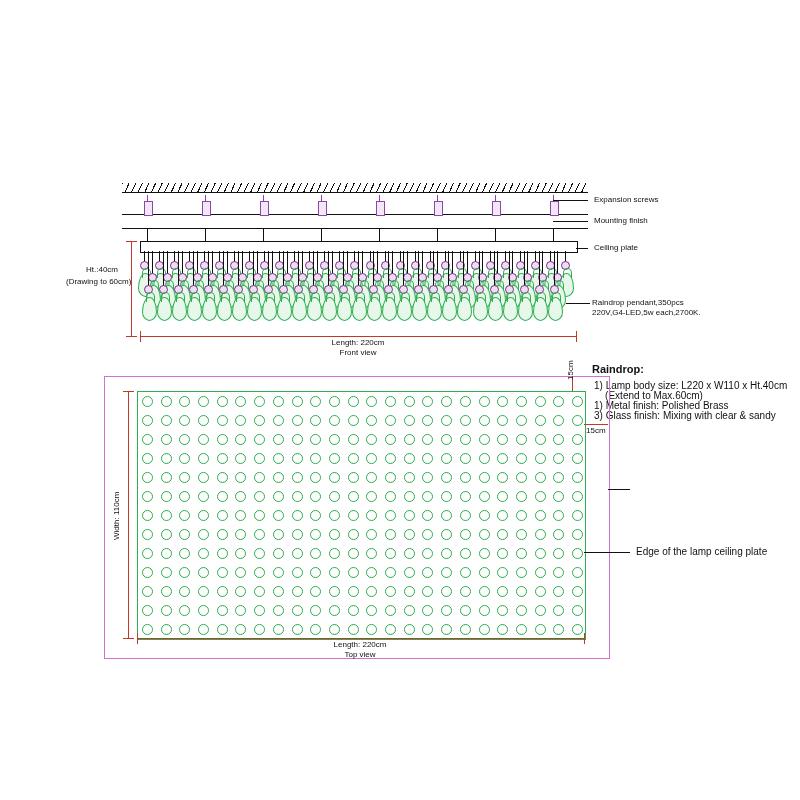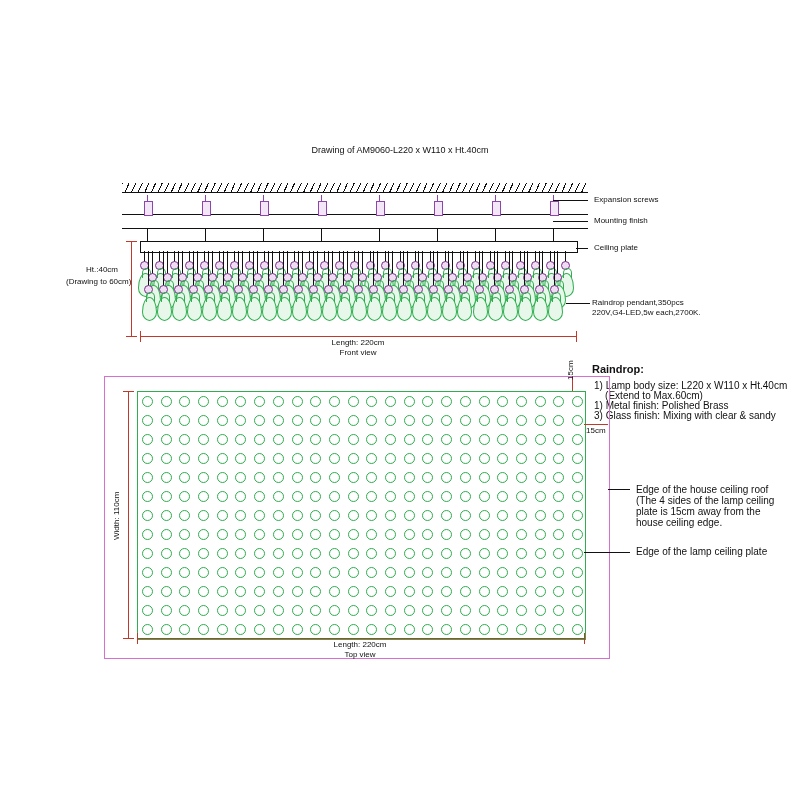--- a/index.html
+++ b/index.html
@@ -76,21 +76,20 @@
   .tv-circle{
     width:9px;height:9px;border:1px solid #2eae4e;border-radius:50%;
     background:#ffffff;
   }
 </style>
 </head>
 <body>
 
 <div class="stage">
 
-  <div class="abs subtitle">Drawing of AM9060-L220 x W110 x Ht.40cm</div>
 
   <div class="abs hatch" style="left:122px;top:183px;width:466px;"></div>
 
   <div class="abs hline" style="left:122px;top:214px;width:466px;"></div>
   <div class="abs hline" style="left:122px;top:228px;width:466px;"></div>
 
   <div class="abs" style="left:0;top:0;">
     <div class="abs screw-stem" style="left:147px;top:195px;"></div>
     <div class="abs screw" style="left:144px;top:201px;"></div>
     <div class="abs screw-stem" style="left:205px;top:195px;"></div>
@@ -741,21 +740,17 @@
   <div class="abs hline-r" style="left:123px;top:638px;width:11px;"></div>
   <div class="abs lbl" style="left:112px;top:540px;transform:rotate(-90deg);transform-origin:left top;">Width: 110cm</div>
 
   <div class="abs hline-r" style="left:137px;top:638px;width:447px;"></div>
   <div class="abs vline-r" style="left:137px;top:633px;height:11px;"></div>
   <div class="abs vline-r" style="left:584px;top:633px;height:11px;"></div>
   <div class="abs lbl-c" style="left:270px;top:640px;width:180px;">Length: 220cm</div>
   <div class="abs lbl-c" style="left:270px;top:650px;width:180px;">Top view</div>
 
   <div class="abs leader" style="left:608px;top:489px;width:22px;"></div>
-  <div class="abs note-b" style="left:636px;top:484px;">Edge of the house ceiling roof
-(The 4 sides of the lamp ceiling
-plate is 15cm away from the
-house ceiling edge.</div>
 
   <div class="abs leader" style="left:584px;top:552px;width:46px;"></div>
   <div class="abs note-b" style="left:636px;top:546px;">Edge of the lamp ceiling plate</div>
 
 </div>
 
 </body></html>

